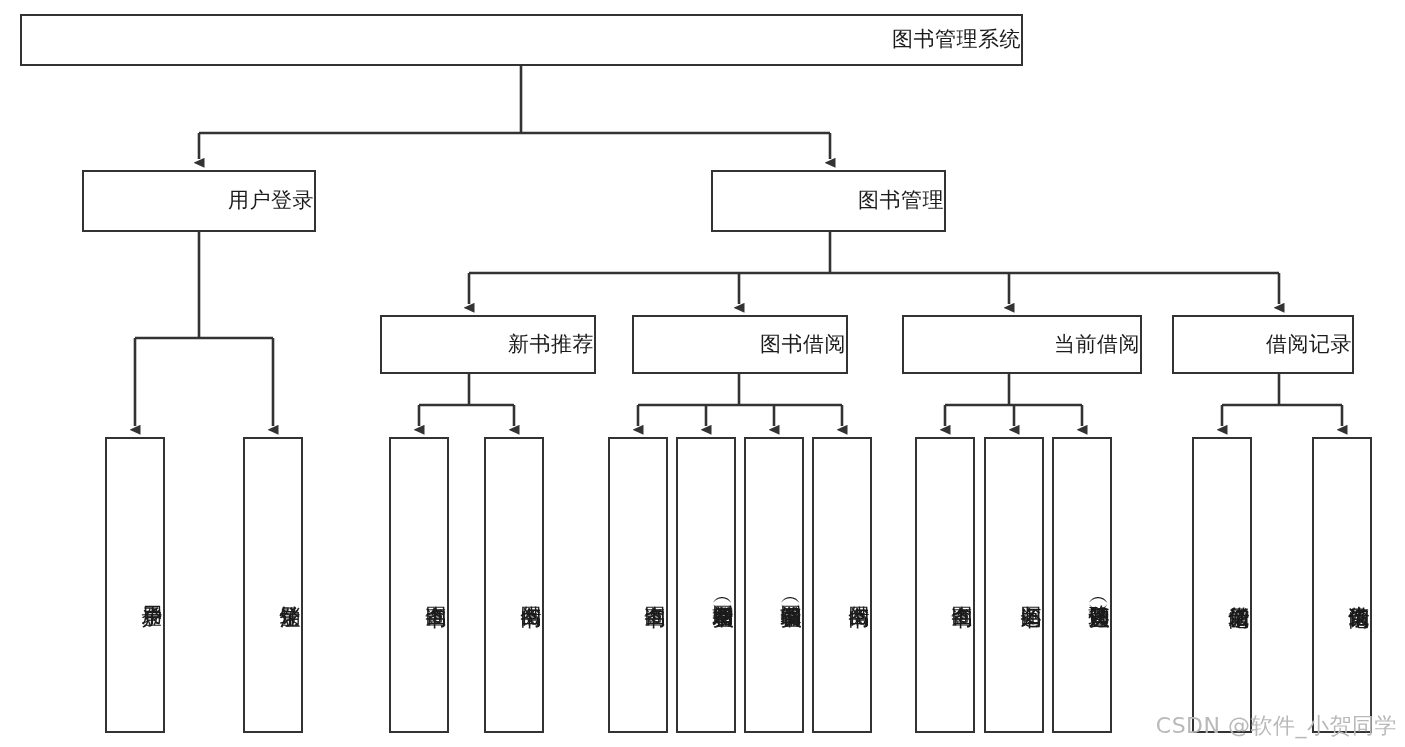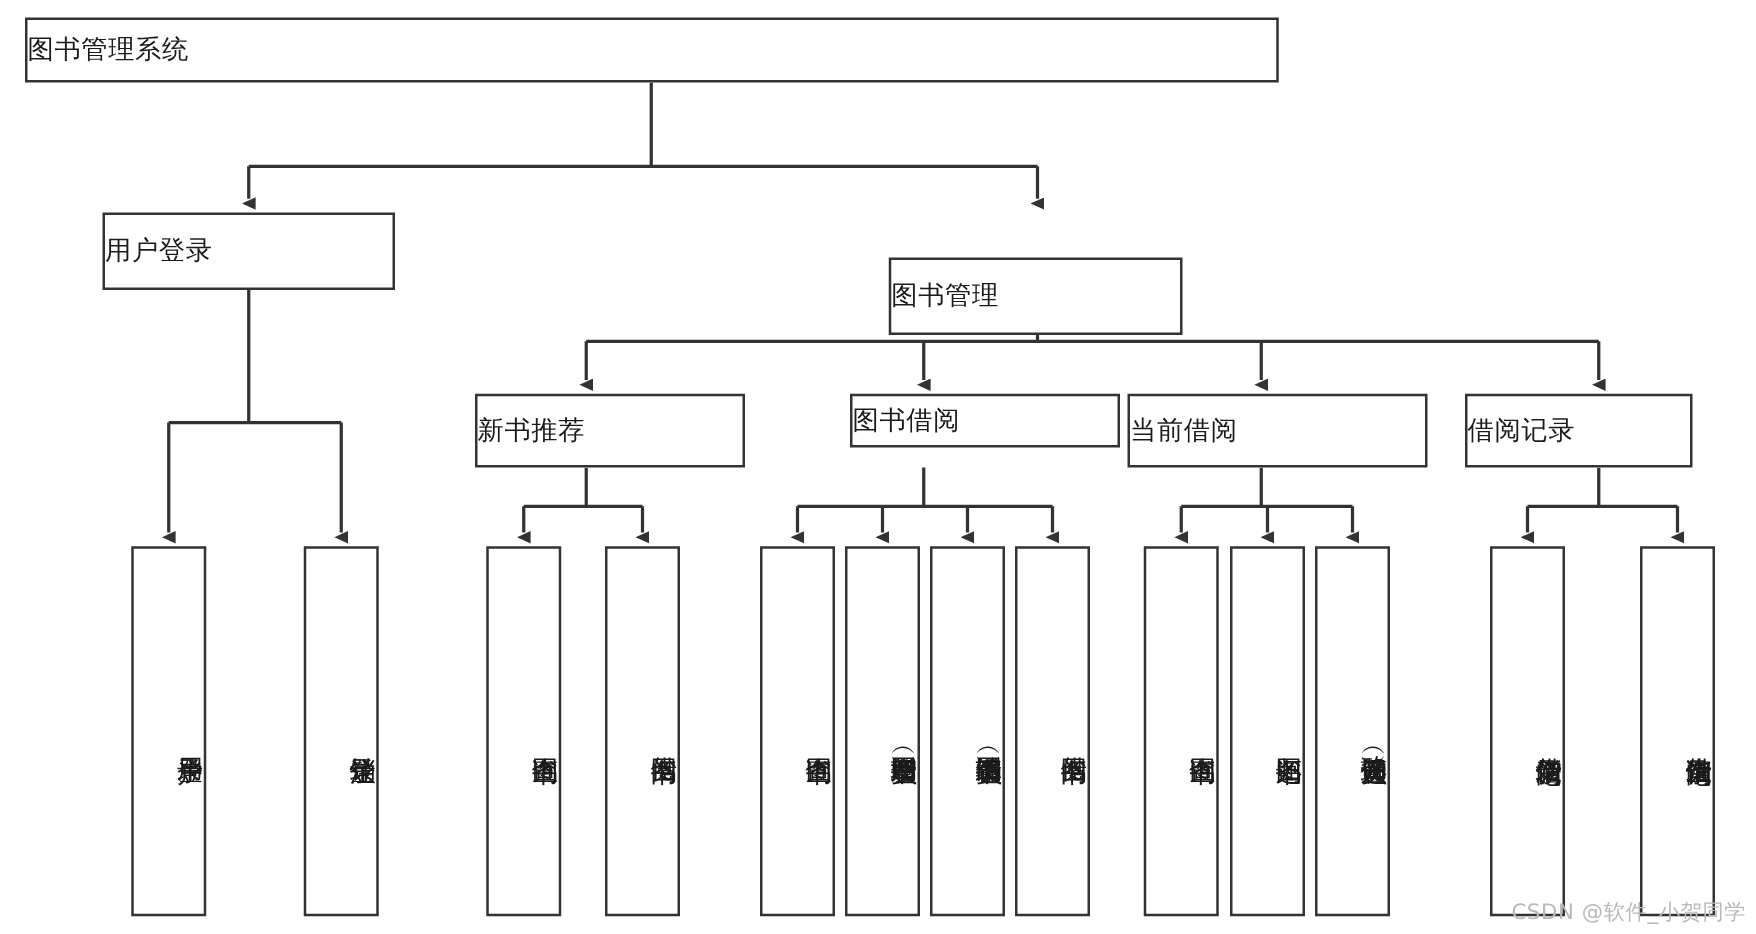--- a/index.html
+++ b/index.html
@@ -17,21 +17,21 @@
     background: #ffffff;
     overflow: hidden;
   }
   .node {
     position: absolute;
     box-sizing: border-box;
     background: #ffffff;
     border: 2px solid #333333;
     display: flex;
     align-items: center;
-    justify-content: flex-start;
+    justify-content: flex-end;
     color: #1b1b1b;
     letter-spacing: 0.5px;
   }
   .node.horiz {
     font-size: 21px;
     line-height: 1.1;
   }
   .node.vert {
     writing-mode: vertical-rl;
     text-orientation: upright;
@@ -50,21 +50,21 @@
     left: 0;
     top: 0;
     width: 1405px;
     height: 747px;
     pointer-events: none;
   }
   .watermark {
     position: absolute;
     right: 8px;
     bottom: 6px;
-    font-size: 17px;
+    font-size: 22px;
     color: #b9b9b9;
     letter-spacing: 0.5px;
     white-space: nowrap;
   }
 </style>
 </head>
 <body>
 
 <div id="canvas">
 
@@ -118,28 +118,28 @@
     </g>
   </svg>
 
   <div class="node horiz" style="left:20px; top:14px; width:1003px; height:52px;">
     <span class="label">图书管理系统</span>
   </div>
 
   <div class="node horiz" style="left:82px; top:170px; width:234px; height:62px;">
     <span class="label">用户登录</span>
   </div>
-  <div class="node horiz" style="left:711px; top:170px; width:235px; height:62px;margin-top:36px;">
+  <div class="node horiz" style="left:711px; top:170px; width:235px; height:62px;">
     <span class="label">图书管理</span>
   </div>
 
   <div class="node horiz" style="left:362px; top:315px; width:216px; height:59px;margin-left:18px;">
     <span class="label">新书推荐</span>
   </div>
-  <div class="node horiz" style="left:632px; top:315px; width:216px; height:43px;margin-left:48px;">
+  <div class="node horiz" style="left:632px; top:315px; width:216px; height:59px;">
     <span class="label">图书借阅</span>
   </div>
   <div class="node horiz" style="left:902px; top:315px; width:240px; height:59px;">
     <span class="label">当前借阅</span>
   </div>
   <div class="node horiz" style="left:1172px; top:315px; width:182px; height:59px;">
     <span class="label">借阅记录</span>
   </div>
 
   <div class="node vert" style="left:105px; top:437px; width:60px; height:296px;">

